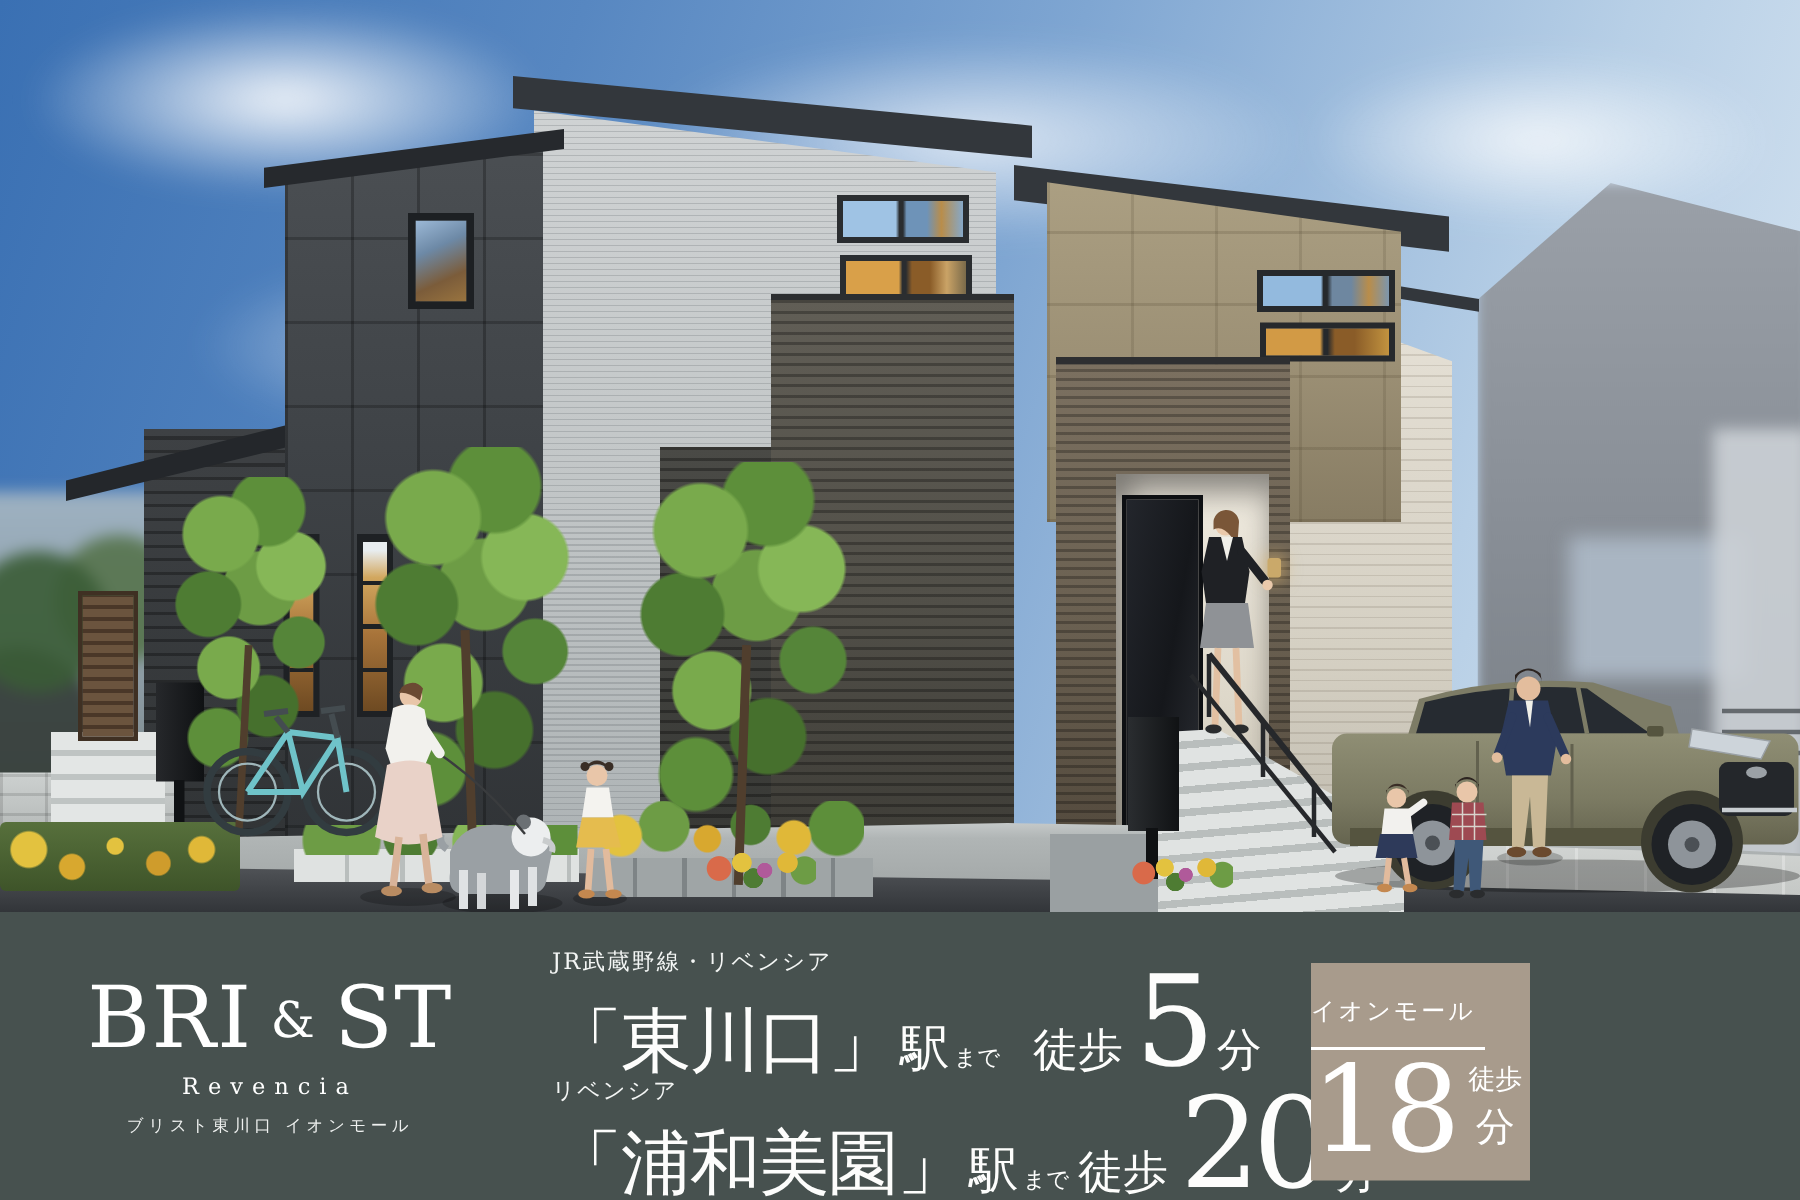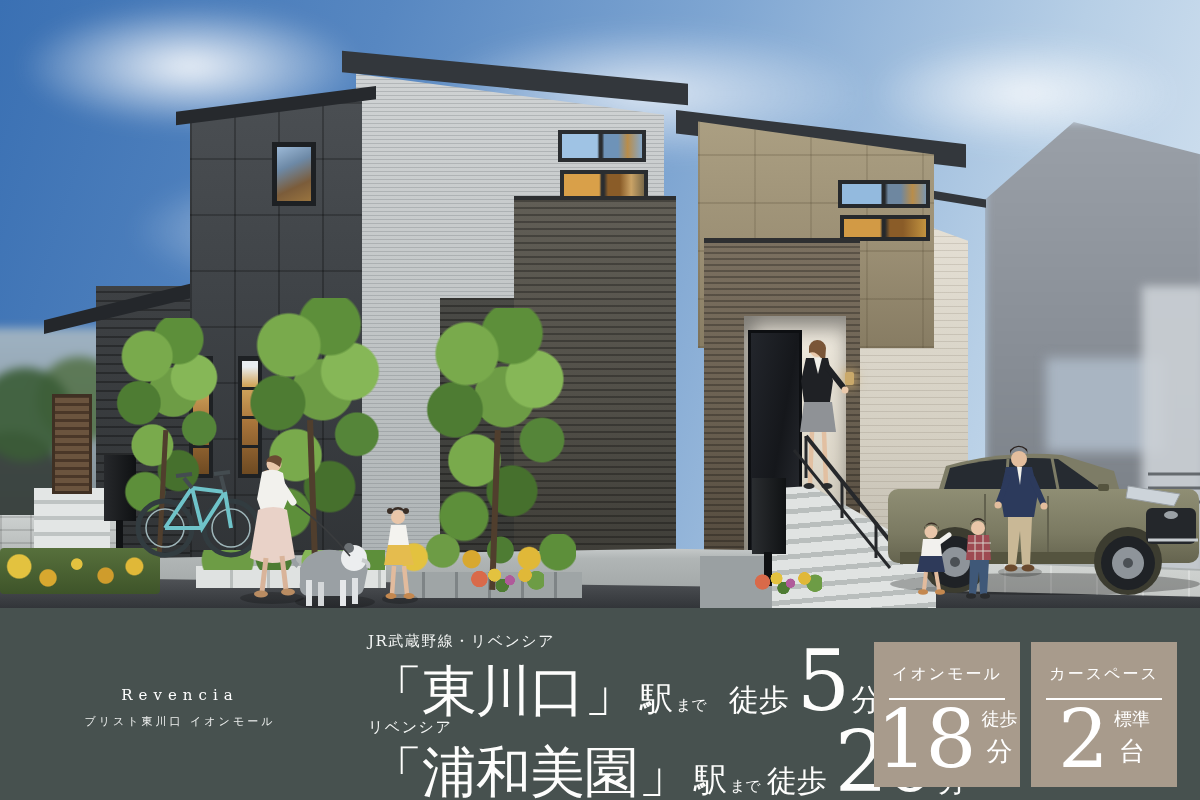--- a/index.html
+++ b/index.html
@@ -185,30 +185,30 @@
 #amp{font-size:33px;margin:0 12px;position:relative;top:-7px}
 #en1{margin-top:16px;font-size:16px;letter-spacing:3px}
 #en2{margin-top:7px;font-size:15px;letter-spacing:6px}
 #jp{margin-top:10px;font-size:11px;letter-spacing:3px;color:#eef0ef}
 .acc-label{position:absolute;left:368px;font-size:15px;letter-spacing:1.5px;color:#f4f6f5;white-space:nowrap}
 #al1{top:24px}
 #al2{top:110px}
 .acc-main{position:absolute;left:368px;white-space:nowrap;line-height:1;color:#fdfdfc}
 #am1{top:31px}
 #am2{top:112px}
-.st{font-size:55px;letter-spacing:-1px}
+.st{font-size:47px;letter-spacing:-1px}
 .eki{font-size:33px;margin-left:2px}
 .made{font-size:15px;margin-left:3px}
 .walk{font-size:30px}
 #am1 .walk{margin-left:22px}
 #am2 .walk{margin-left:6px}
 .min{font-size:84px;letter-spacing:-5px;margin-left:8px}
 .unit{font-size:30px;margin-left:6px}
 .badge{position:absolute;top:34px;width:146px;height:145px;background:var(--badge-bg,#a89b8c);
-  color:#fff;display:flex;flex-direction:column;align-items:center}
+  color:#fff;display:flex;flex-direction:column;align-items:flex-start}
 #b1{left:874px}
 #b2{left:1031px}
 .b-title{margin-top:22px;font-size:16px;letter-spacing:2px;white-space:nowrap}
 .b-line{margin-top:13px;width:116px;height:2px;background:#fff}
 .b-row{display:flex;align-items:flex-end;margin-top:2px}
 .b-num{font-size:80px;line-height:.95;letter-spacing:-2px}
 .b-units{display:flex;flex-direction:column;align-items:center;margin-left:7px;margin-bottom:9px}
 .b-ut{font-size:18px}
 .b-ub{font-size:26px;margin-top:3px}
 </style>
@@ -425,20 +425,21 @@
         <path d="M970,560 l19,0 -2,34 -7,0 -1,-22 -3,22 -7,0 z" fill="#3f5878"></path>
         <ellipse cx="971" cy="596" rx="5" ry="2.8" fill="#2a2c2e"></ellipse>
         <ellipse cx="985" cy="596" rx="5" ry="2.8" fill="#2a2c2e"></ellipse>
       </g>
     </svg>
   </div>
 
   <div class="s" id="infobar">
 
     <div class="s" id="brand">
+      <div id="logo"><span>BRI</span><span id="amp">&amp;</span><span>ST</span></div>
       <div id="en2">Revencia</div>
       <div id="jp">ブリスト東川口 イオンモール</div>
     </div>
 
     <div class="acc-label" id="al1">JR武蔵野線・リベンシア</div>
     <div class="acc-main" id="am1"><span class="st">「東川口」</span><span class="eki">駅</span><span class="made">まで</span><span class="walk">徒歩</span><span class="min">5</span><span class="unit">分</span></div>
 
     <div class="acc-label" id="al2">リベンシア</div>
     <div class="acc-main" id="am2"><span class="st">「浦和美園」</span><span class="eki">駅</span><span class="made">まで</span><span class="walk">徒歩</span><span class="min">20</span><span class="unit">分</span></div>
 
@@ -447,26 +448,15 @@
       <div class="b-line"></div>
       <div class="b-row">
           <span class="b-num">18</span>
           <span class="b-units">
             <span class="b-ut">徒歩</span>
             <span class="b-ub">分</span>
           </span>
         </div>
     </div>
 
-    <div class="badge" id="b2">
-      <div class="b-title">カースペース</div>
-      <div class="b-line"></div>
-      <div class="b-row">
-          <span class="b-num">2</span>
-          <span class="b-units">
-            <span class="b-ut">標準</span>
-            <span class="b-ub">台</span>
-          </span>
-        </div>
-    </div>
 
   </div>
 </div>
 
 </body></html>

